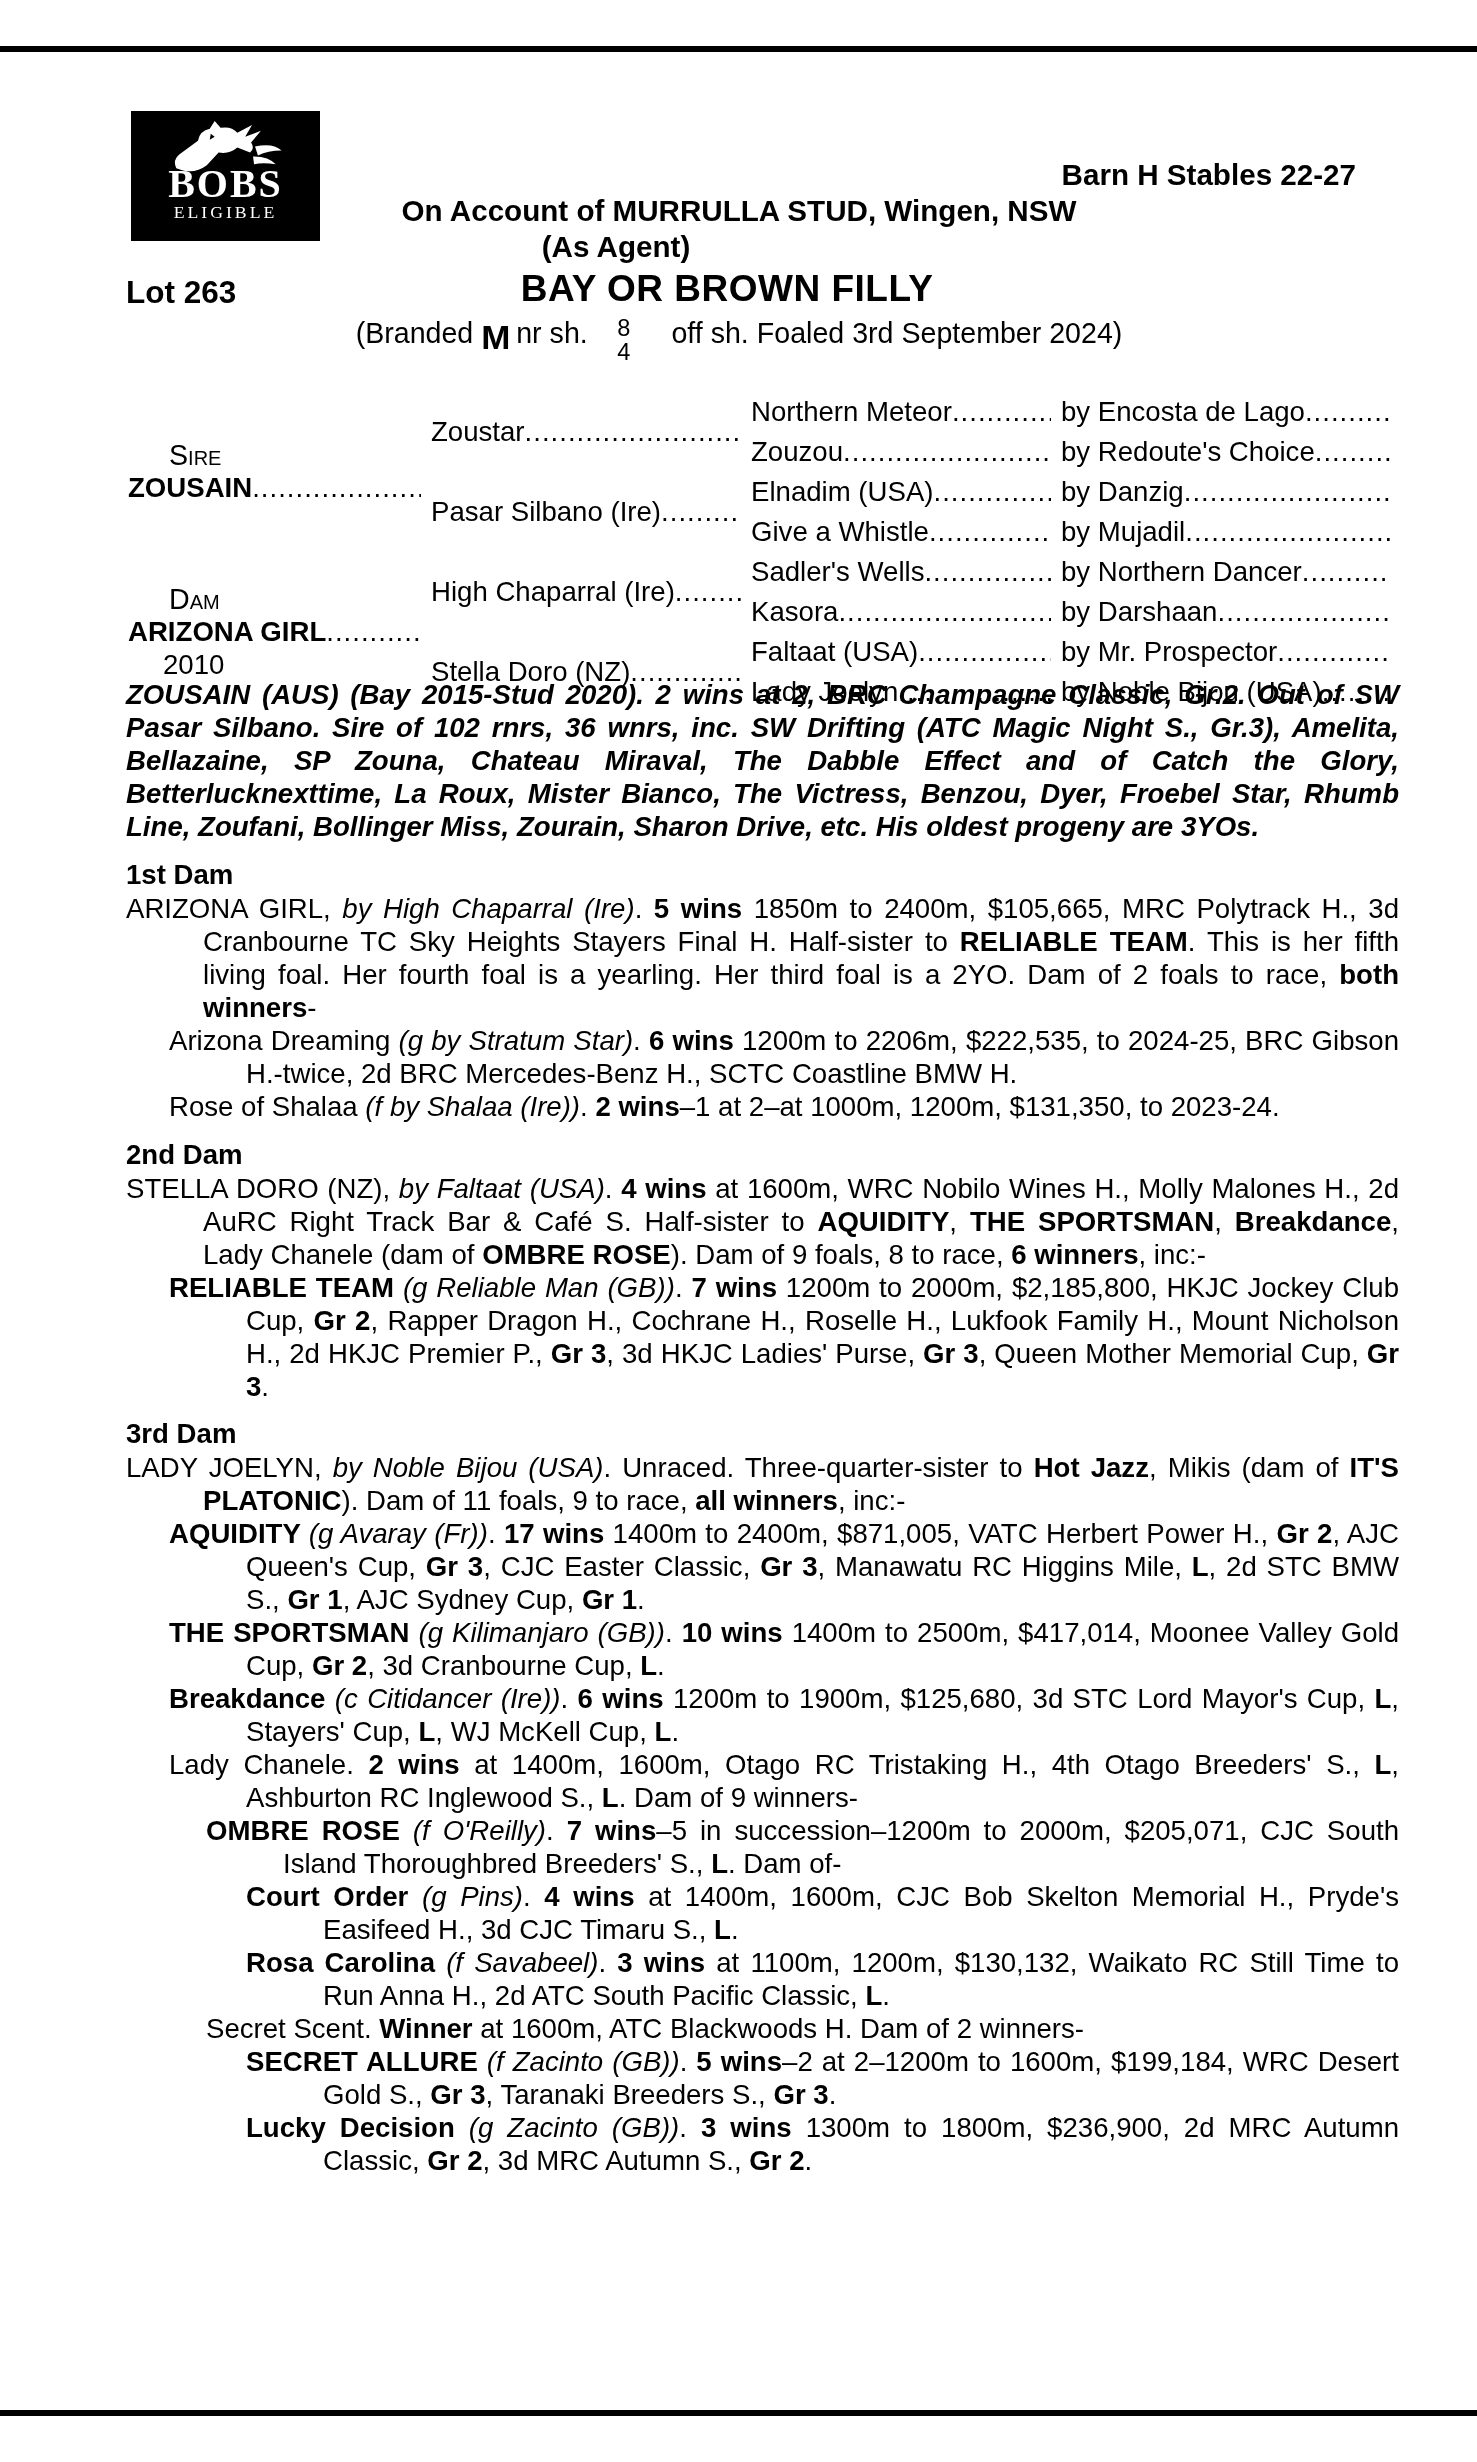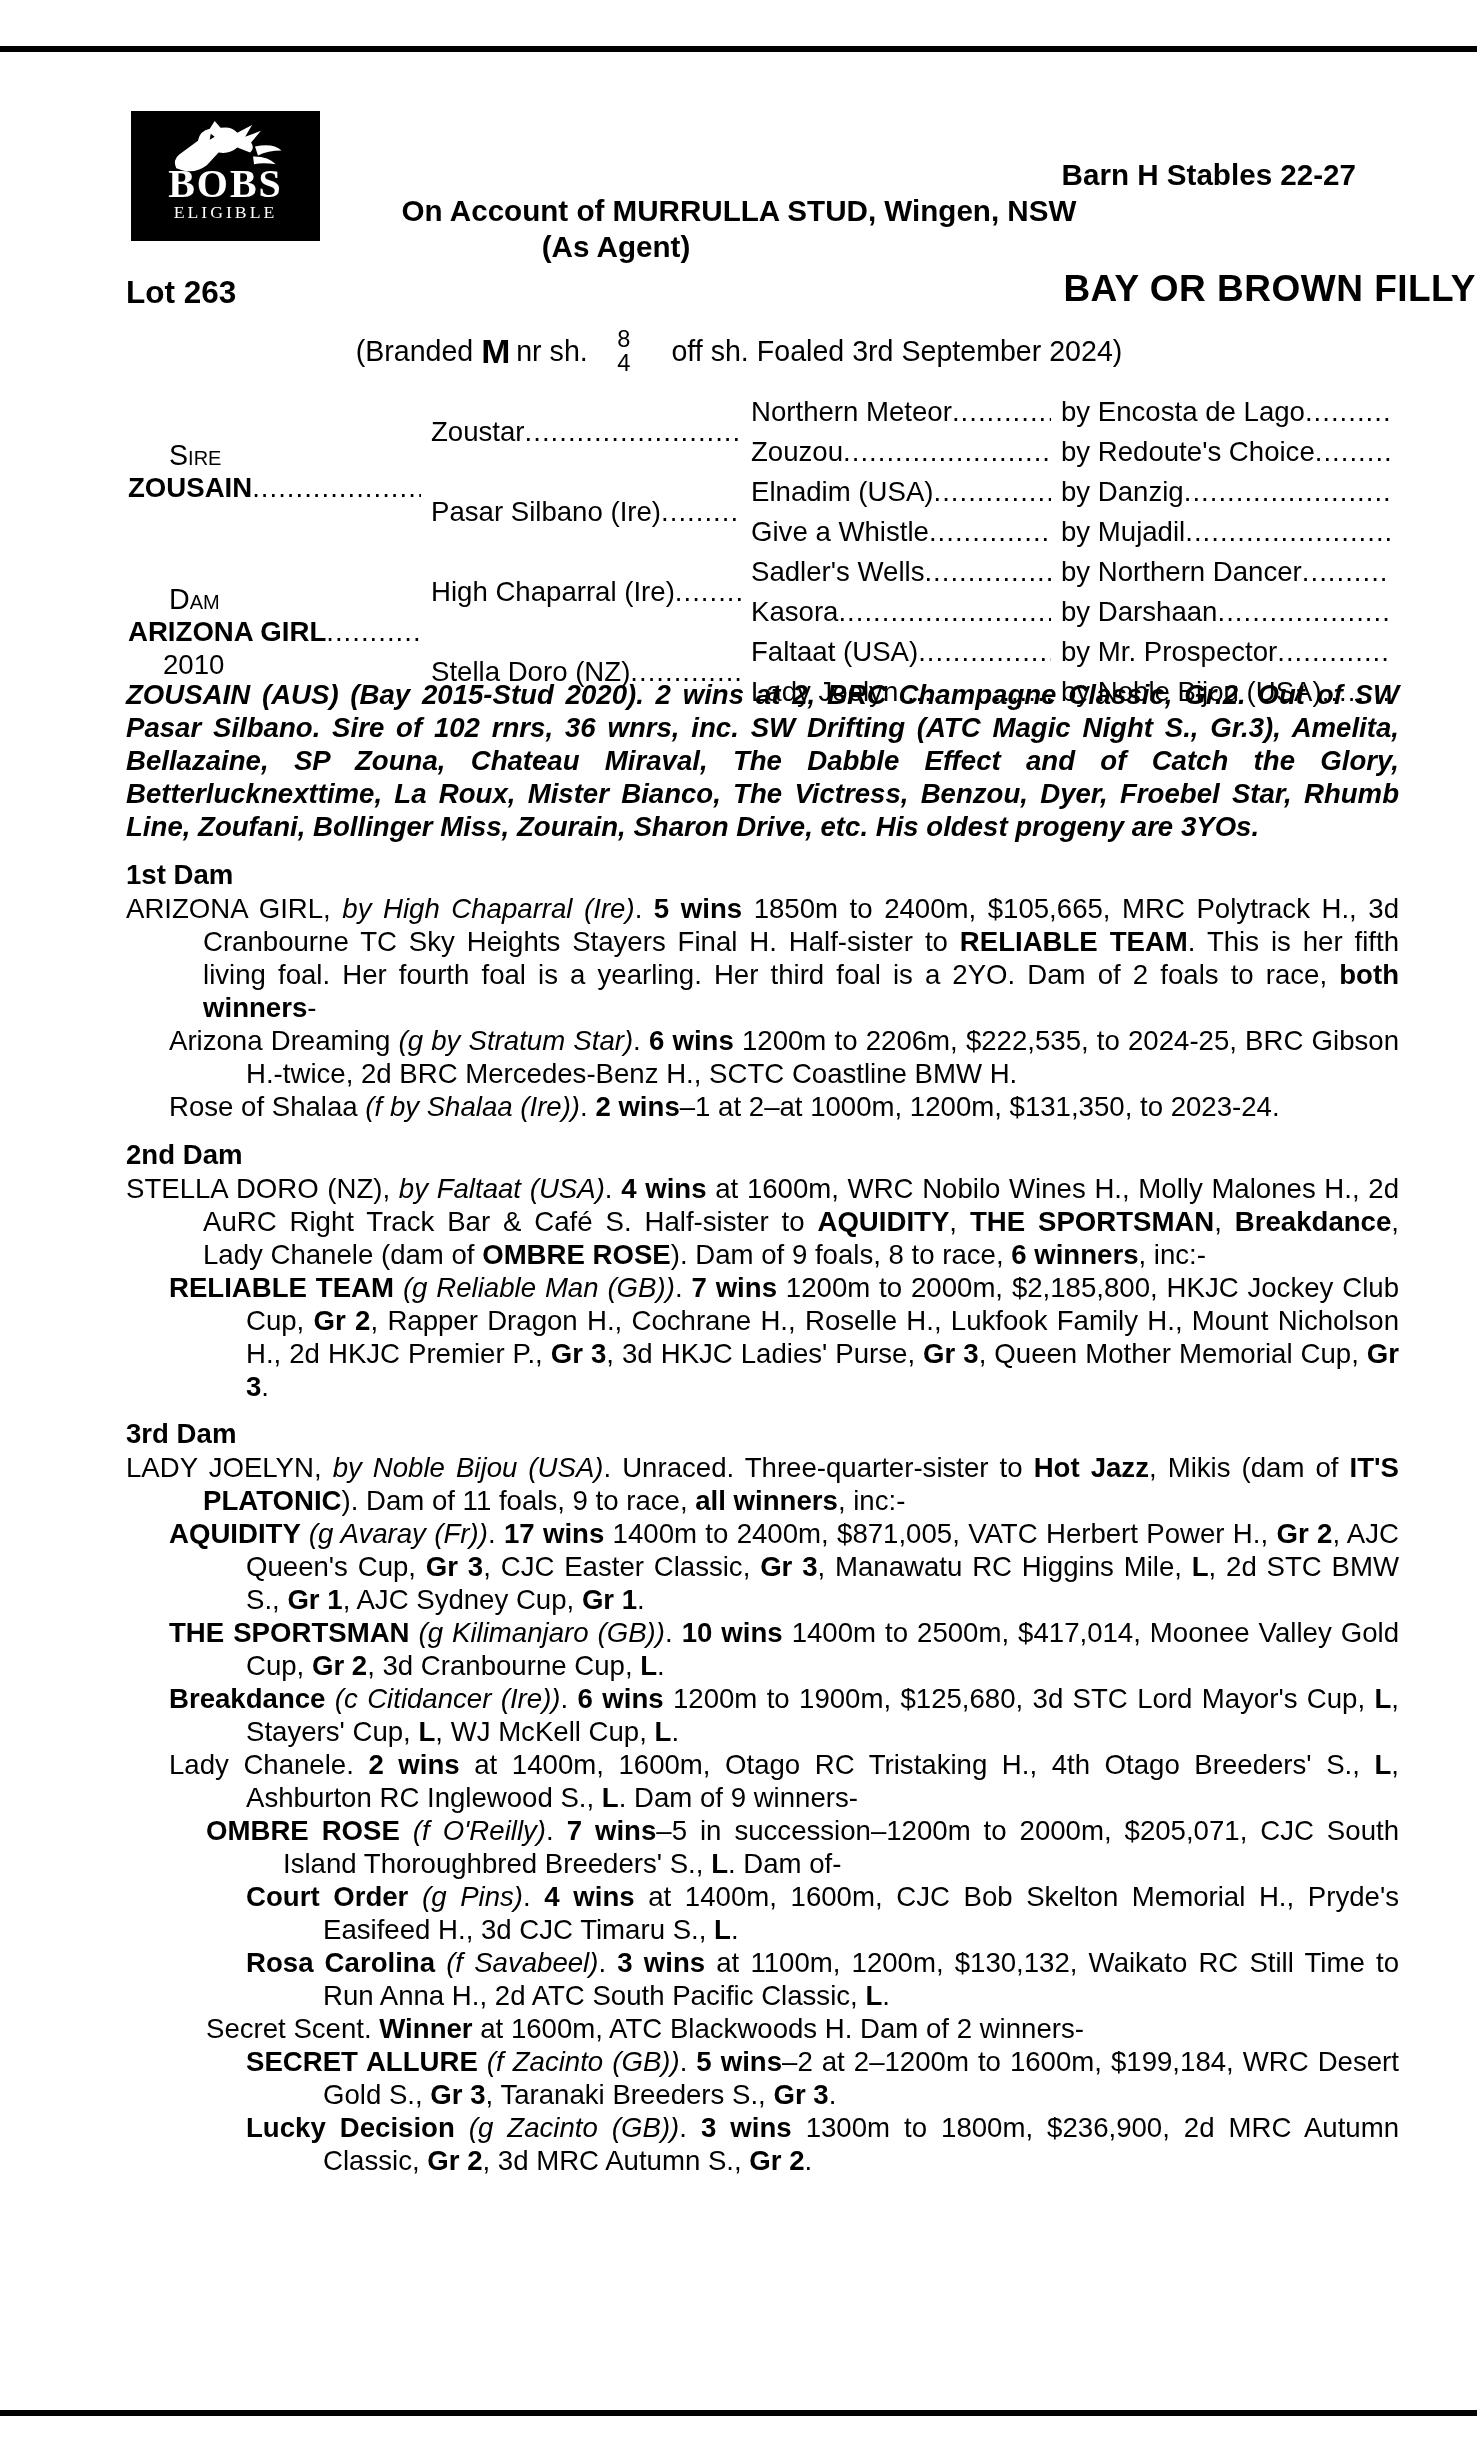--- a/index.html
+++ b/index.html
@@ -12,23 +12,23 @@
   .logo{position:absolute;left:131px;top:111px;width:189px;height:130px;background:#000;color:#fff;
         display:flex;flex-direction:column;align-items:center;justify-content:flex-end;padding-bottom:18px;box-sizing:border-box;}
   .logo svg{position:absolute;top:7.9px;left:9.9px;width:169px;height:61px;}
   .logo .bobs{font-family:"Liberation Serif",serif;font-size:40px;font-weight:700;letter-spacing:2px;line-height:39px;}
   .logo .elig{font-family:"Liberation Serif",serif;font-size:17.7px;letter-spacing:3px;line-height:19.7px;}
   .barn-line{position:absolute;top:158px;right:122px;font-size:29.6px;font-weight:700;}
   .account-line{position:absolute;top:194px;left:0;width:1478px;text-align:center;font-size:29.6px;font-weight:700;}
   .agent-line{position:absolute;top:230px;left:0;width:1232px;text-align:center;font-size:29.6px;font-weight:700;}
 
   .lot{position:absolute;top:274px;left:126px;font-size:31.5px;font-weight:700;}
-  .title{position:absolute;top:268px;left:0;width:1454px;text-align:right;font-size:37px;font-weight:700;letter-spacing:0.5px;padding-left:22px;}
-
-  .brand-row{position:absolute;top:317px;left:0;width:1478px;height:69px;display:flex;align-items:center;justify-content:center;font-size:28.6px;}
+  .title{position:absolute;top:268px;left:0;width:1454px;text-align:center;font-size:37px;font-weight:700;letter-spacing:0.5px;}
+
+  .brand-row{position:absolute;top:317px;left:0;width:1478px;height:69px;display:flex;justify-content:center;font-size:28.6px;}
   .brand-row .part{white-space:pre;}
   .brand-m{font-weight:800;font-size:35px;margin:0 5.9px 0 7.9px;transform:scaleY(.95);}
   .frac{display:inline-flex;flex-direction:column;align-items:center;margin:0 41px 0 29.6px;font-size:23.6px;line-height:23.6px;}
 
   
   .pedigree{position:absolute;left:128px;top:392px;width:1273px;display:grid;
             grid-template-columns:303px 320px 310px 1fr;grid-auto-rows:40px;font-size:27.6px;}
   .pcell{display:flex;align-items:center;padding-right:9.9px;box-sizing:border-box;overflow:hidden;}
   .pcol1{grid-column:1;flex-direction:column;align-items:stretch;justify-content:center;}
   .rs1{grid-row:1/5;} .rs2{grid-row:5/9;}

